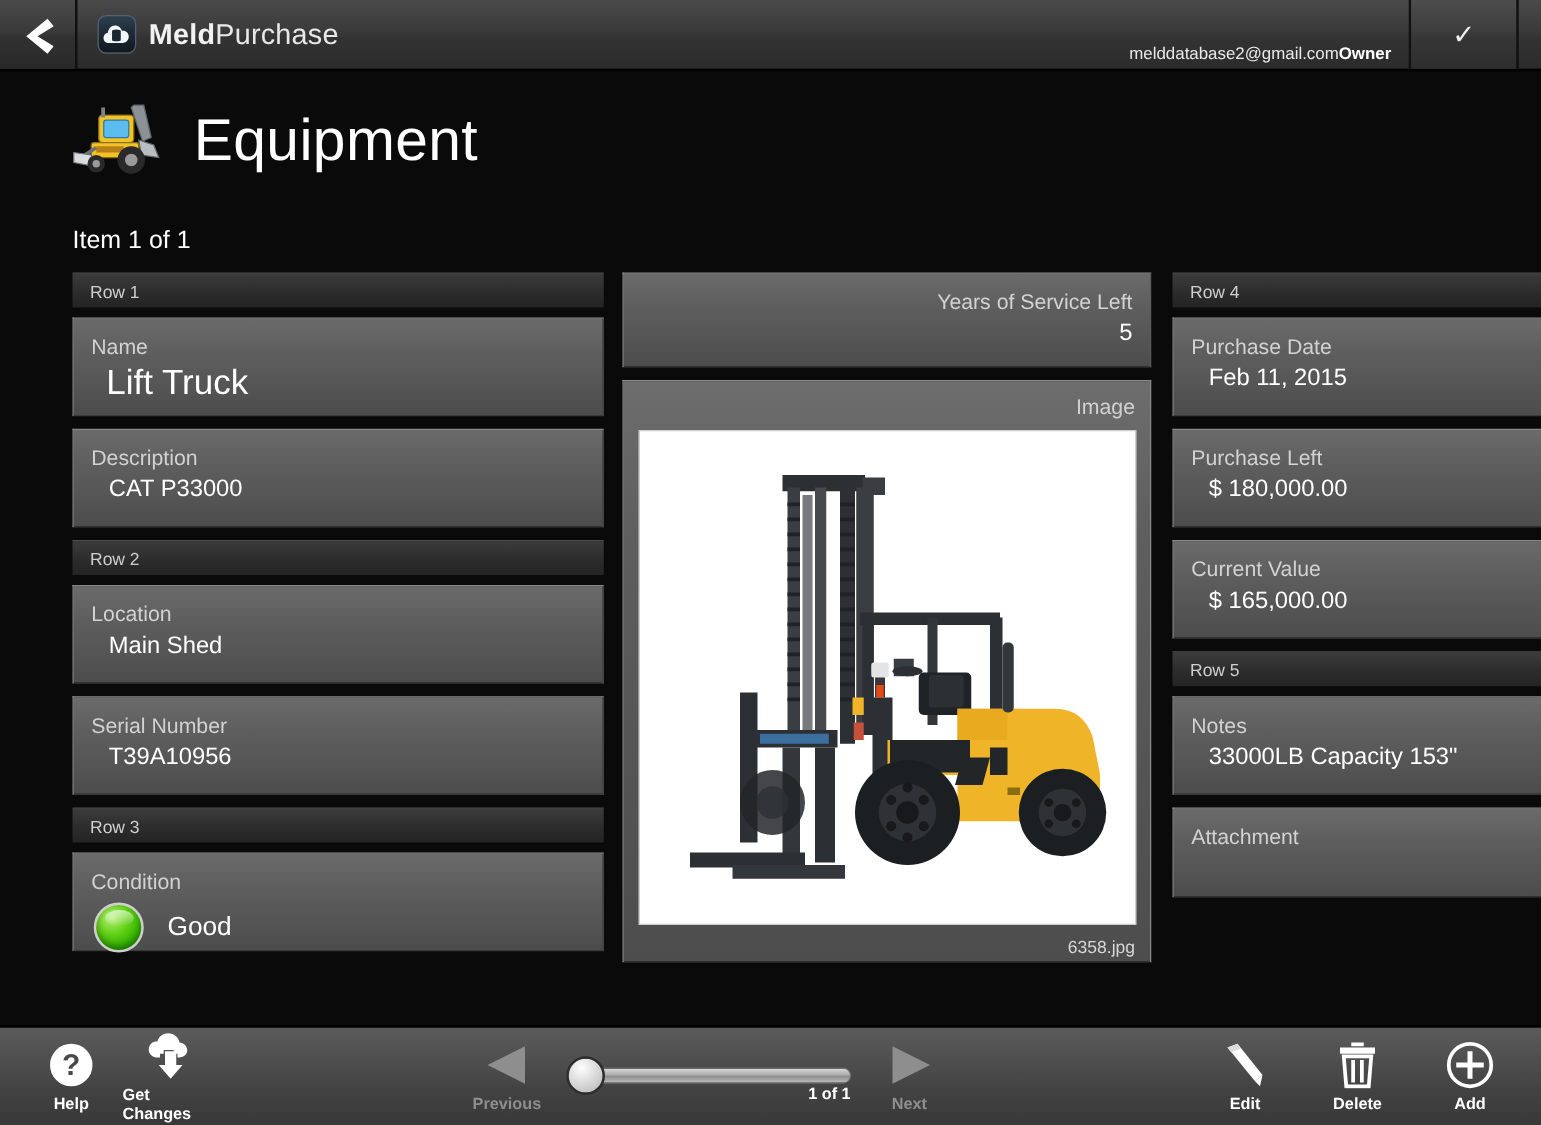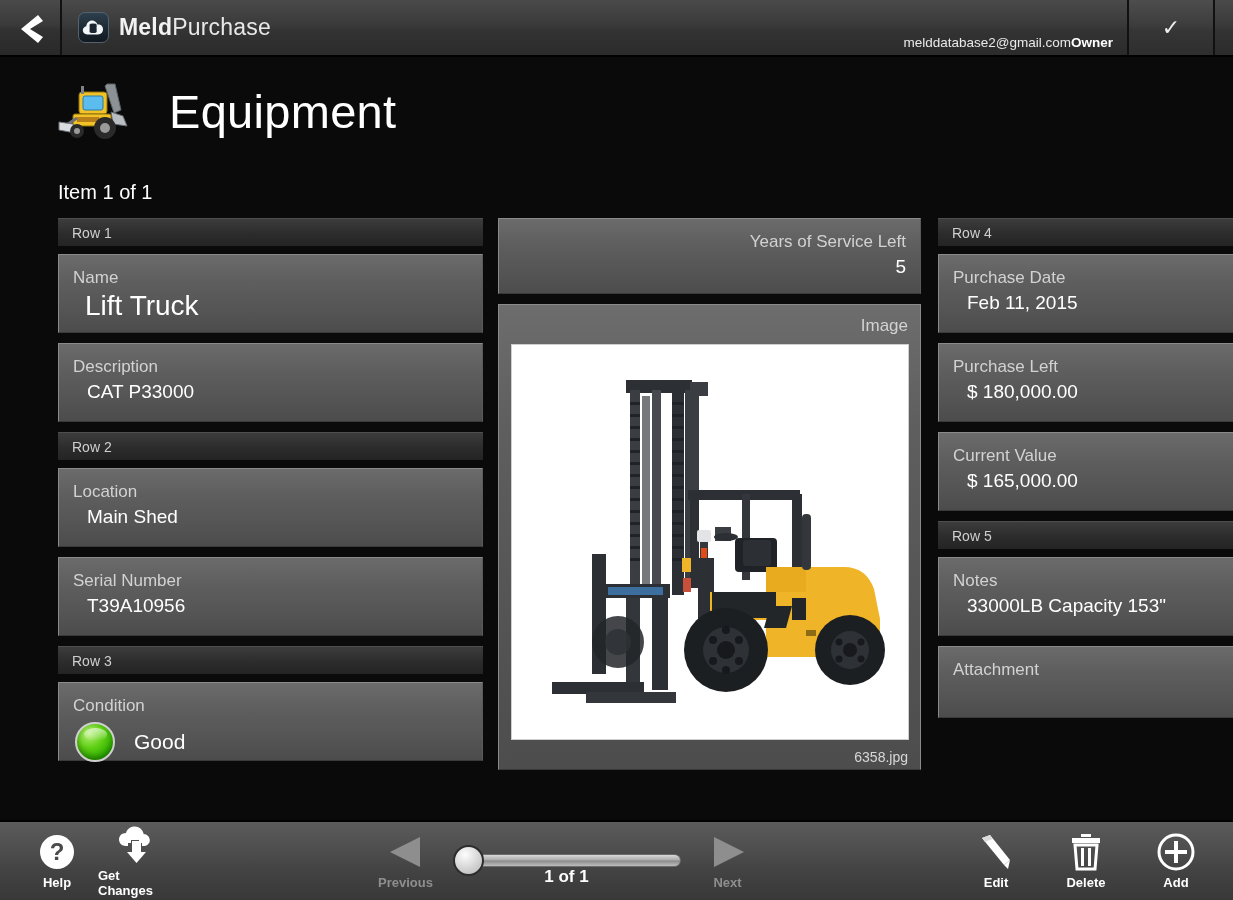--- a/index.html
+++ b/index.html
@@ -53,21 +53,21 @@
     width: 86px; display: flex; align-items: center; justify-content: center;
     border-right: 2px solid #111; cursor: pointer;
     background: linear-gradient(to bottom, #4d4d4d 0%, #3d3d3d 45%, #363636 55%, #2e2e2e 100%);
   }
   .hdr-check .ck { font-size: 22px; color: #eee; }
   .hdr-tail { width: 18px; }
 
   
   .title-row {
     position: absolute; top: 78px; left: 57px;
-    display: flex; align-items: center; gap: 20px;
+    display: flex; align-items: center; gap: 6px;
   }
   .title-icon { width: 92px; height: 66px; flex-shrink: 0; }
   .page-title { font-size: 47px; color: #ffffff; font-weight: normal; letter-spacing: .3px; }
 
   .item-count {
     position: absolute; top: 181px; left: 58px;
     font-size: 20px; color: #ffffff;
   }
 
   
@@ -149,21 +149,21 @@
   .slider-track {
     position: absolute; top: 13px; left: 0; width: 228px; height: 13px; border-radius: 7px;
     background: linear-gradient(to bottom, #d8d8d8 0%, #a9a9a9 48%, #8a8a8a 52%, #bdbdbd 100%);
     border: 1px solid #6d6d6d;
   }
   .slider-thumb {
     position: absolute; top: 4px; left: 0px; width: 31px; height: 31px; border-radius: 50%;
     background: radial-gradient(circle at 38% 28%, #fdfdfd 0%, #dcdcdc 45%, #b4b4b4 100%);
     border: 2px solid #2d2d2d; cursor: pointer;
   }
-  .slider-count { position: absolute; top: 26px; font-size: 17px; color: #ffffff; font-weight: bold; width: 100%; text-align: center; }
+  .slider-count { position: absolute; top: 26px; font-size: 13px; color: #ffffff; font-weight: bold; width: 100%; text-align: right; }
   .nav-tri { cursor: pointer; }
 </style>
 </head>
 <body>
 
 <div id="app">
 
   <div class="header">
 
     <div class="hdr-back">

